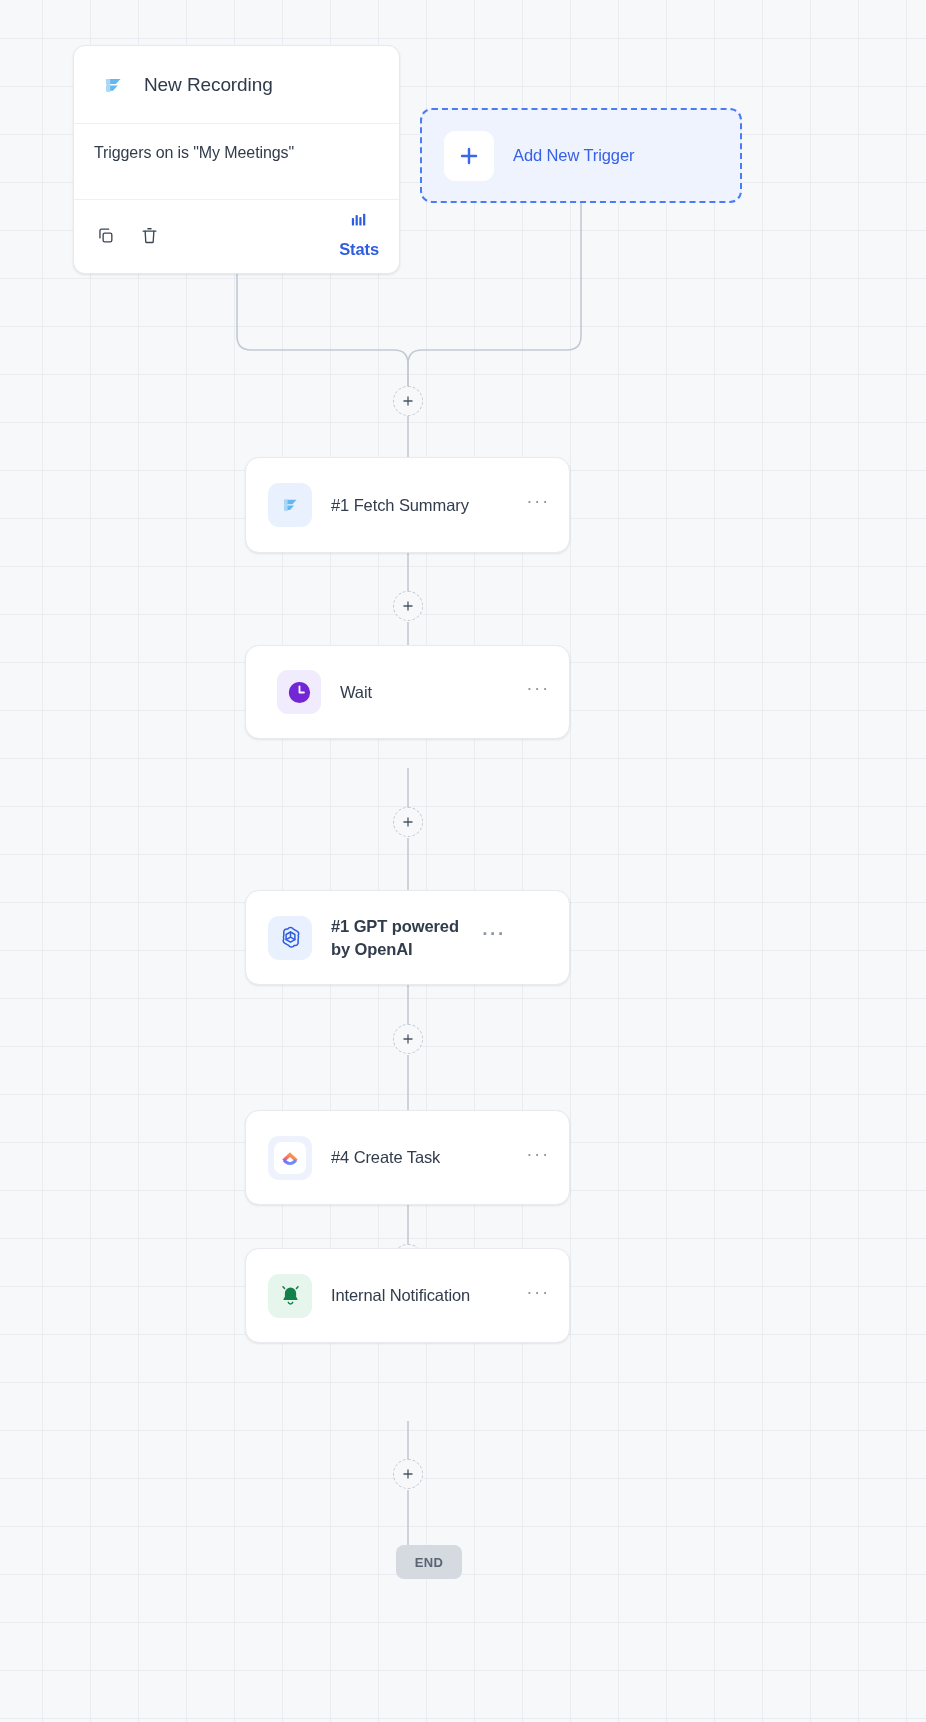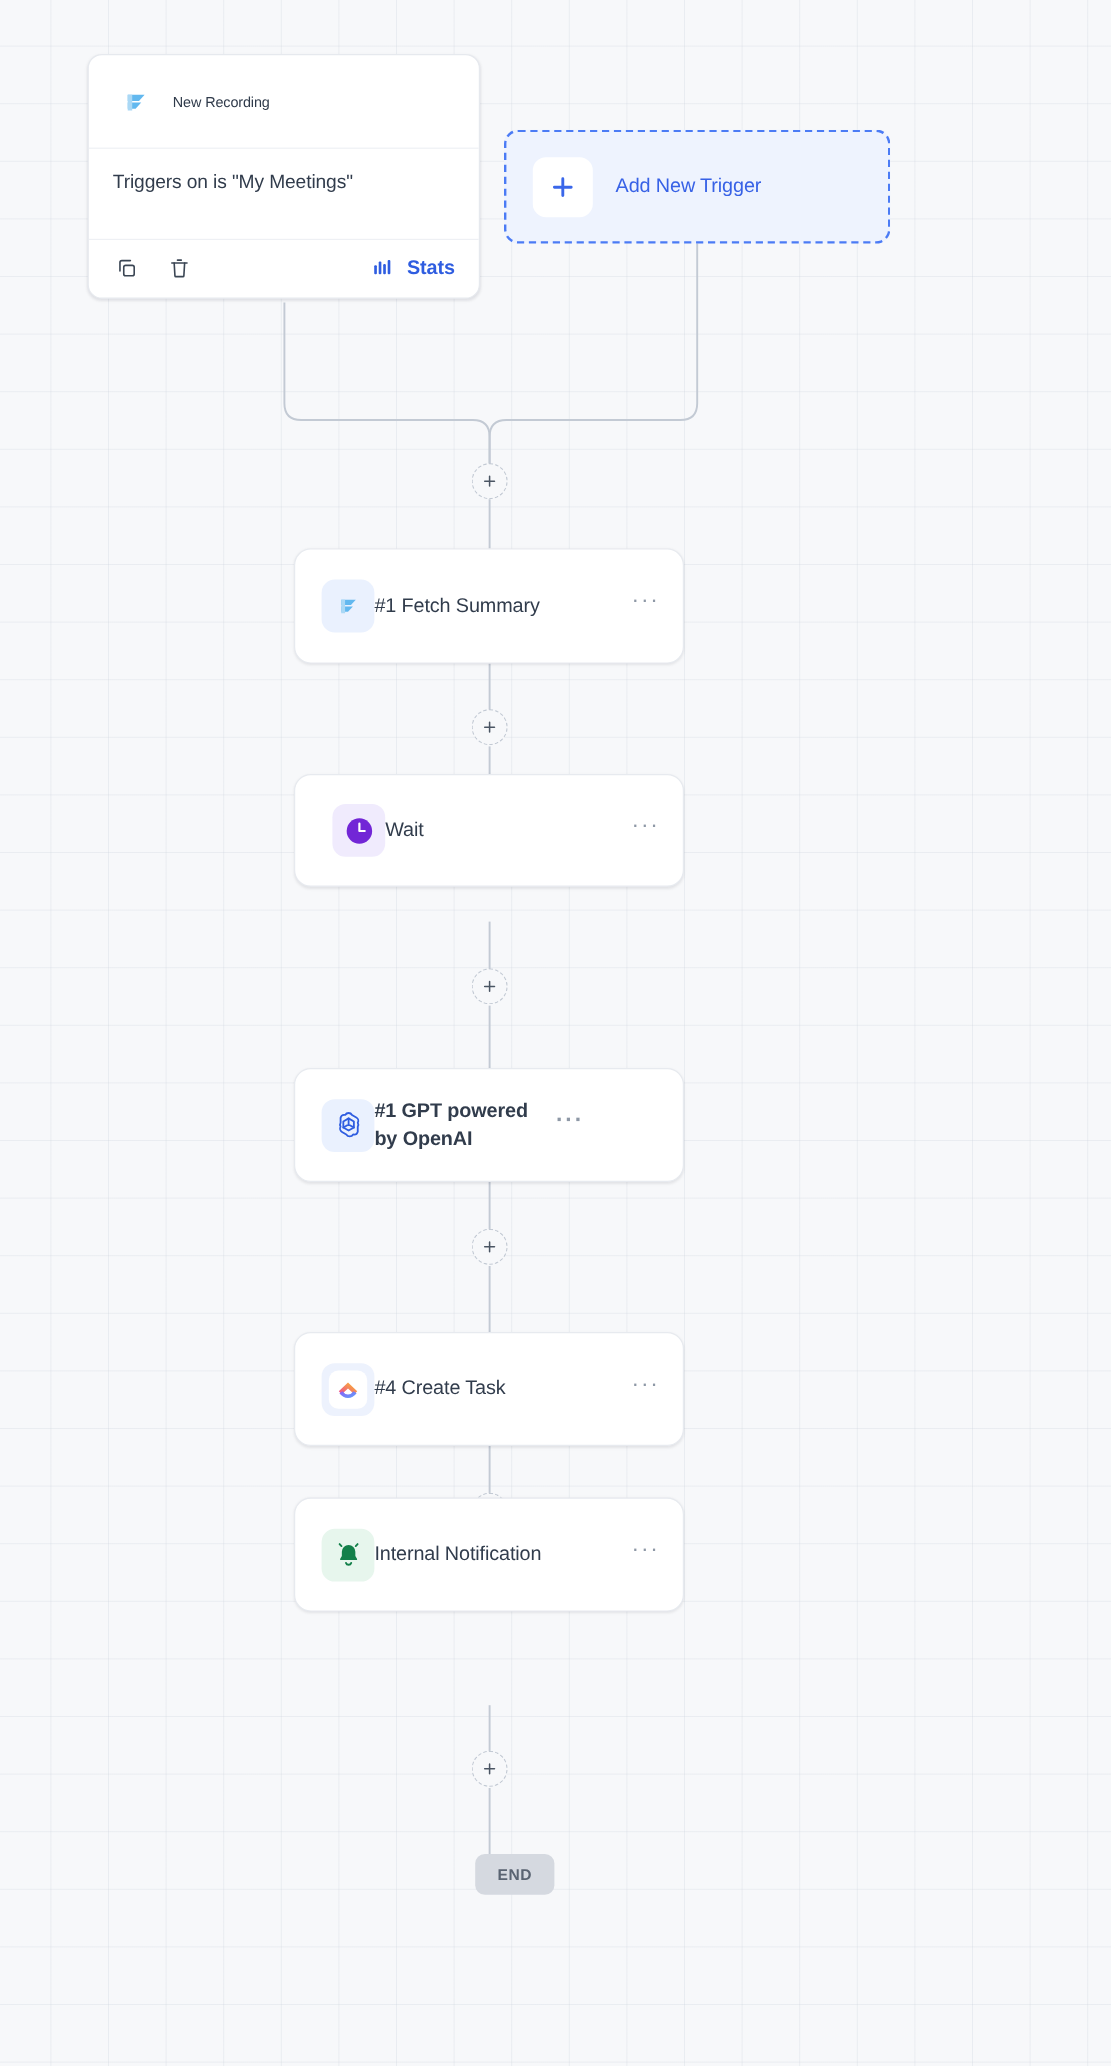--- a/index.html
+++ b/index.html
@@ -50,21 +50,21 @@
     overflow: hidden;
   }
   .trigger-head {
     display: flex;
     align-items: center;
     gap: 14px;
     padding: 22px 22px 21px 22px;
     border-bottom: 1px solid #eef0f4;
   }
   .trigger-title {
-    font-size: 12px;
+    font-size: 19px;
     color: #2f3a4a;
     letter-spacing: -0.1px;
   }
   .trigger-body {
     padding: 20px 20px 34px 20px;
     border-bottom: 1px solid #eef0f4;
     min-height: 76px;
   }
   .trigger-body-text {
     font-size: 16px;
@@ -89,20 +89,21 @@
   }
   .stats-btn {
     display: flex;
     align-items: center;
     gap: 11px;
     color: #2f5de0;
     font-size: 16.5px;
     font-weight: 700;
     cursor: pointer;
     letter-spacing: -0.1px;
+    flex-direction: column;
   }
 
   
   .add-trigger {
     position: absolute;
     left: 420px;
     top: 108px;
     width: 322px;
     height: 95px;
     border: 2px dashed #4b7bf5;
@@ -150,20 +151,21 @@
     width: 44px;
     height: 44px;
     border-radius: 11px;
     display: flex;
     align-items: center;
     justify-content: center;
     flex: 0 0 auto;
   }
   .node-label {
     flex: 1;
+    margin-left: 19px;
     font-size: 16.5px;
     color: #313c4c;
     line-height: 1.38;
     letter-spacing: -0.1px;
   }
   .node-menu {
     width: 26px;
     height: 26px;
     display: flex;
     align-items: center;

